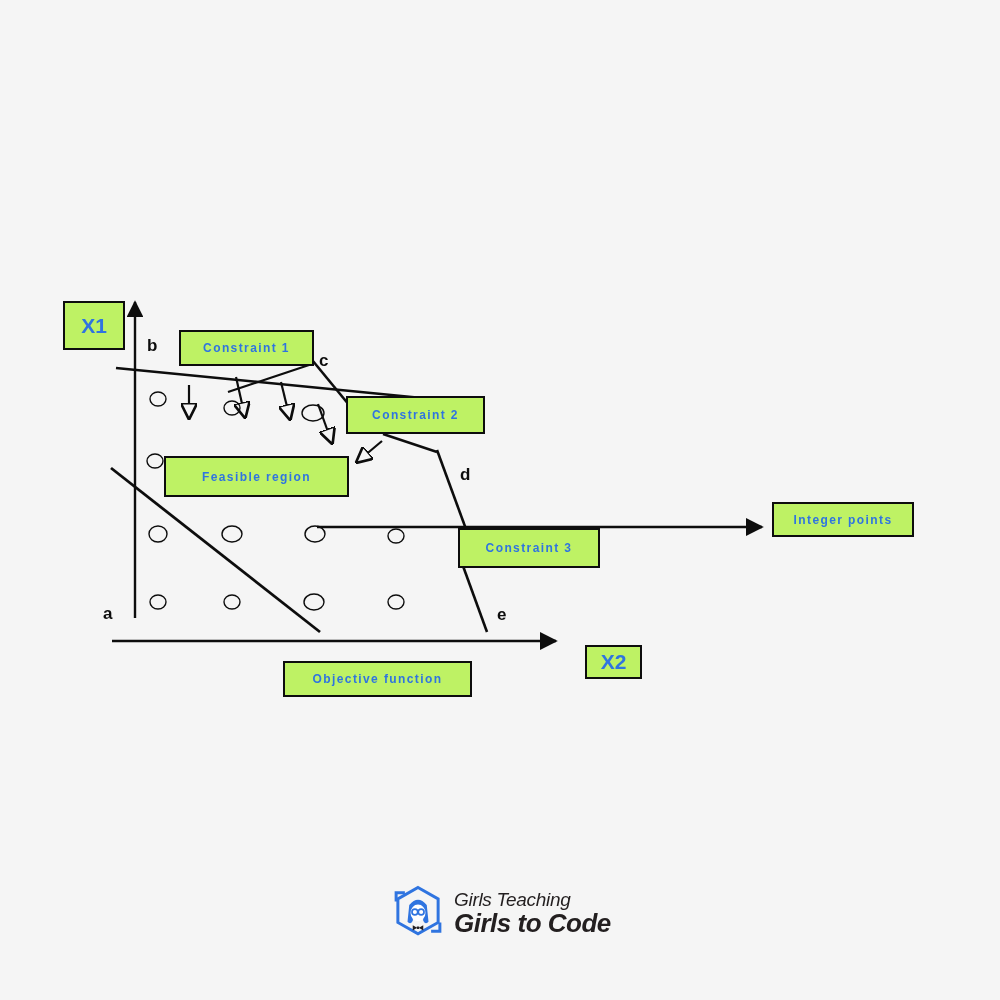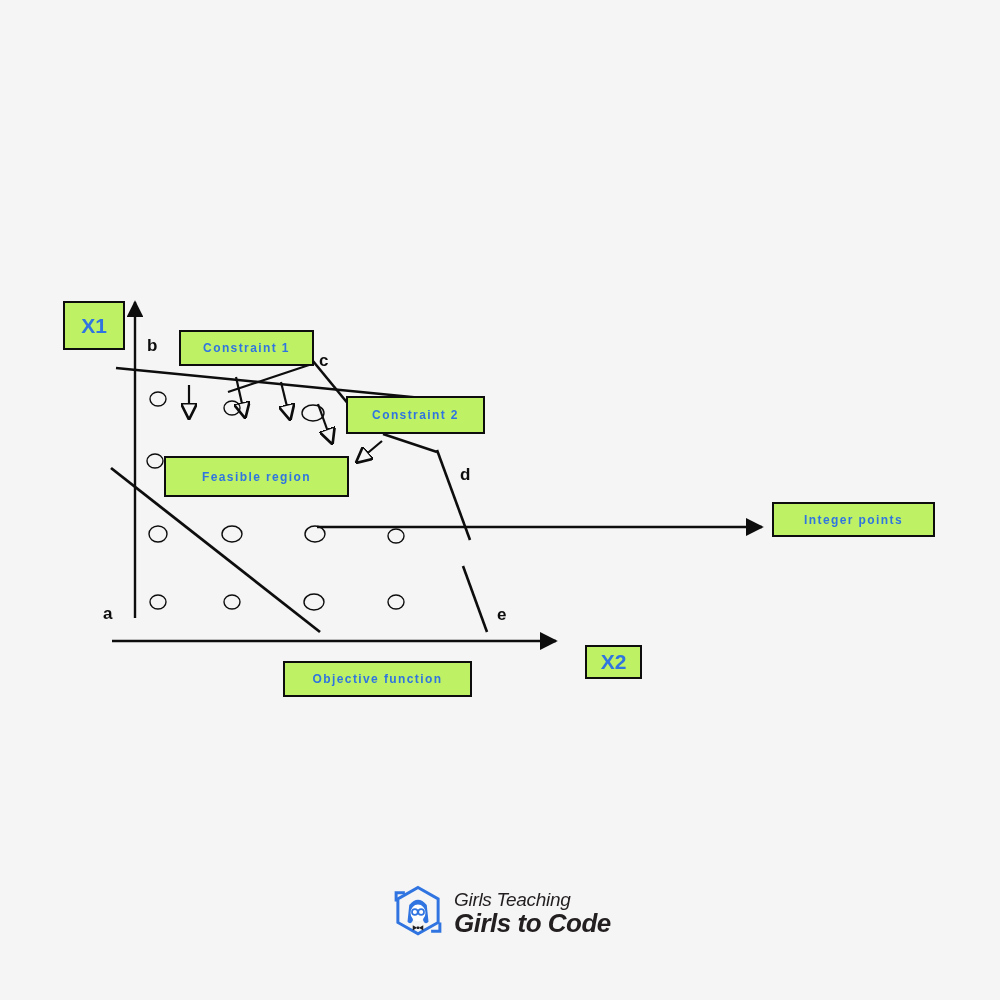--- a/index.html
+++ b/index.html
@@ -155,26 +155,29 @@
   </div>
 
   <div class="label-box text-box" style="left:179px; top:330px; width:135px; height:36px;">
     <span>Constraint 1</span>
   </div>
 
   <div class="label-box text-box" style="left:346px; top:396px; width:139px; height:38px;">
     <span>Constraint 2</span>
   </div>
 
+  <div class="label-box text-box" style="left:458px; top:528px; width:142px; height:40px;">
+    <span>Constraint 3</span>
+  </div>
 
   <div class="label-box text-box" style="left:164px; top:456px; width:185px; height:41px;">
     <span>Feasible region</span>
   </div>
 
-  <div class="label-box text-box" style="left:772px; top:502px; width:163px; height:35px;">
+  <div class="label-box text-box" style="left:772px; top:502px; width:142px; height:35px;">
     <span>Integer points</span>
   </div>
 
   <div class="label-box text-box" style="left:283px; top:661px; width:189px; height:36px;align-items:center;">
     <span>Objective function</span>
   </div>
 
   <div class="pt-label" style="left:103px; top:605px;">a</div>
   <div class="pt-label" style="left:147px; top:337px;">b</div>
   <div class="pt-label" style="left:319px; top:352px;">c</div>

